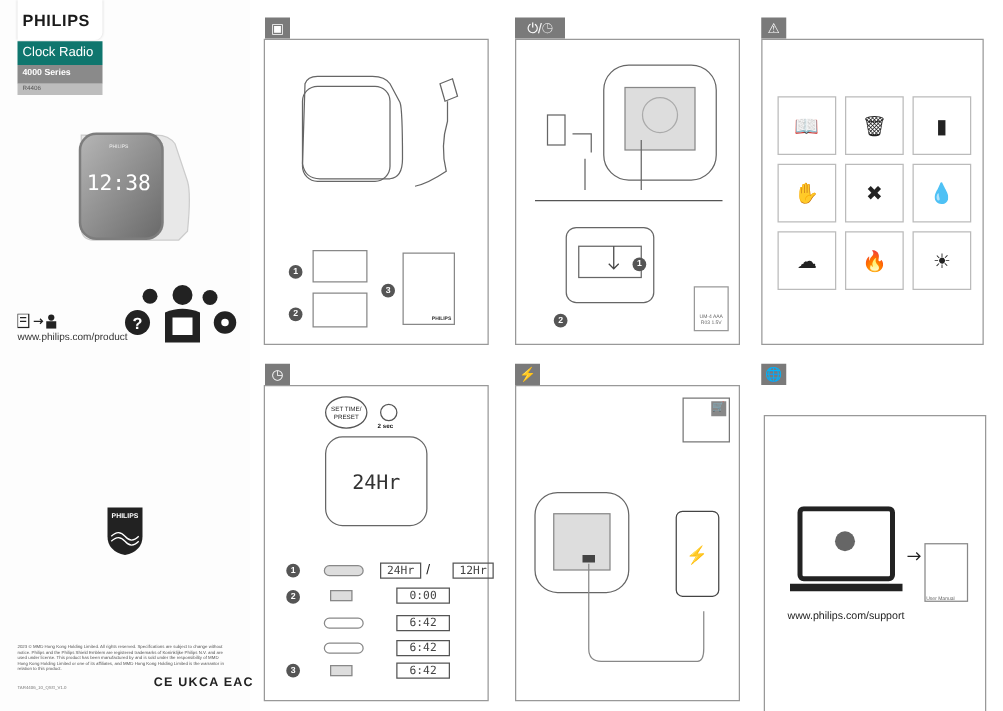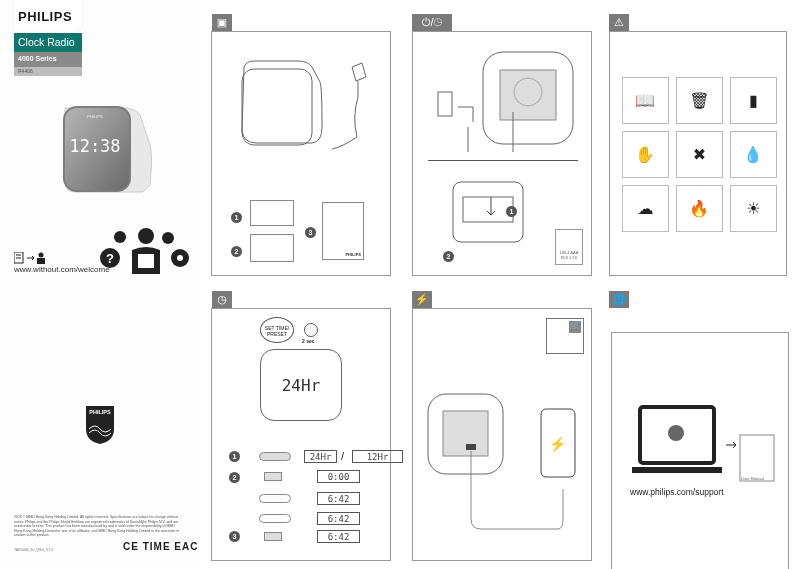--- a/index.html
+++ b/index.html
@@ -67,33 +67,33 @@
       <text x="12" y="37" font-size="13" fill="#fff" text-anchor="middle" font-weight="bold">?</text>
     <circle cx="22" cy="11" r="6" fill="#222"></circle>
     <circle cx="48" cy="10" r="8" fill="#222"></circle>
     <path d="M34 48 V24 Q48 18 62 24 V48 Z" fill="#222"></path>
     <rect x="40" y="28" width="16" height="14" fill="#fff"></rect>
     <circle cx="70" cy="12" r="6" fill="#222"></circle>
     <circle cx="82" cy="32" r="9" fill="#222"></circle>
       <circle cx="82" cy="32" r="3" fill="#fff"></circle>
   </svg>
 </div>
-<div class="abs welcome">www.without.com/welcome</div>
+<div class="abs welcome">www.philips.com/product</div>
 
 <div class="abs" style="left:85px;top:405px;">
   <svg width="30" height="40">
       <path d="M1 1 H29 V24 Q29 36 15 39 Q1 36 1 24 Z" fill="#222"></path>
       <text x="15" y="9" font-size="5.5" fill="#fff" text-anchor="middle" font-weight="bold">PHILIPS</text>
       <path d="M4 24 Q10 18 15 24 T26 24" stroke="#fff" fill="none"></path>
       <path d="M4 28 Q10 22 15 28 T26 28" stroke="#fff" fill="none"></path>
     </svg>
 </div>
 <div class="abs legal">2023 © MMD Hong Kong Holding Limited. All rights reserved. Specifications are subject to change without notice. Philips and the Philips Shield Emblem are registered trademarks of Koninklijke Philips N.V. and are used under license. This product has been manufactured by and is sold under the responsibility of MMD Hong Kong Holding Limited or one of its affiliates, and MMD Hong Kong Holding Limited is the warrantor in relation to this product.</div>
 <div class="abs code">TAR4406_10_QSG_V1.0</div>
-<div class="abs marks">CE TIME EAC</div>
+<div class="abs marks">CE UKCA EAC</div>
 
 <div class="abs tab" style="left:212px;top:14px;">▣</div>
 <div class="abs panel" style="left:211px;top:31px;width:180px;height:245px;">
   <svg class="abs" style="left:20px;top:25px;" width="150" height="100">
     <path d="M12 10 Q14 4 22 4 H66 Q76 4 80 10 L88 25 Q90 30 90 70 Q90 85 80 86 H24 Q12 86 10 74 Z" fill="none" stroke="#666"></path>
     <rect x="10" y="12" width="70" height="76" rx="12" fill="none" stroke="#666"></rect>
     <path d="M120 10 L130 6 L134 20 L124 24 Z M126 24 V40 Q120 60 125 80 Q110 90 100 92" stroke="#666" fill="none"></path>
   </svg>
   <div class="abs num" style="left:19px;top:180px;">1</div>
   <div class="abs" style="left:38px;top:168px;width:44px;height:26px;border:1px solid #888;"></div>
@@ -147,21 +147,21 @@
 <div class="abs panel" style="left:211px;top:308px;width:180px;height:253px;">
   <div class="abs" style="left:48px;top:8px;width:34px;height:26px;border:1px solid #555;border-radius:50%;font-size:5px;text-align:center;padding-top:7px;">SET TIME/ PRESET</div>
   <div class="abs" style="left:92px;top:14px;width:14px;height:14px;border:1px solid #555;border-radius:50%;"></div>
   <div class="abs" style="left:90px;top:29px;font-size:5px;font-weight:bold;">2 sec</div>
   <div class="abs" style="left:48px;top:40px;width:82px;height:72px;border:1px solid #666;border-radius:14px;display:flex;align-items:center;justify-content:center;font-family:'DejaVu Sans Mono',monospace;font-size:16px;color:#333;">24Hr</div>
 
   <div class="abs num" style="left:17px;top:142px;">1</div>
   <div class="abs" style="left:47px;top:143px;width:32px;height:9px;border:1px solid #888;border-radius:5px;background:#ddd;"></div>
   <div class="abs lcd" style="left:92px;top:141px;width:33px;">24Hr</div>
   <div class="abs" style="left:129px;top:141px;font-size:11px;">/</div>
-  <div class="abs lcd" style="left:140px;top:141px;width:51px;">12Hr</div>
+  <div class="abs lcd" style="left:150px;top:141px;width:33px;">12Hr</div>
 
   <div class="abs num" style="left:17px;top:163px;">2</div>
   <div class="abs" style="left:52px;top:163px;width:18px;height:9px;border:1px solid #888;background:#ddd;"></div>
   <div class="abs lcd" style="left:105px;top:161px;width:43px;text-align:center;">0:00</div>
 
   <div class="abs" style="left:47px;top:185px;width:32px;height:9px;border:1px solid #888;border-radius:5px;"></div>
   <div class="abs lcd" style="left:105px;top:183px;width:43px;">6:42</div>
 
   <div class="abs" style="left:47px;top:205px;width:32px;height:9px;border:1px solid #888;border-radius:5px;"></div>
   <div class="abs lcd" style="left:105px;top:203px;width:43px;">6:42</div>

